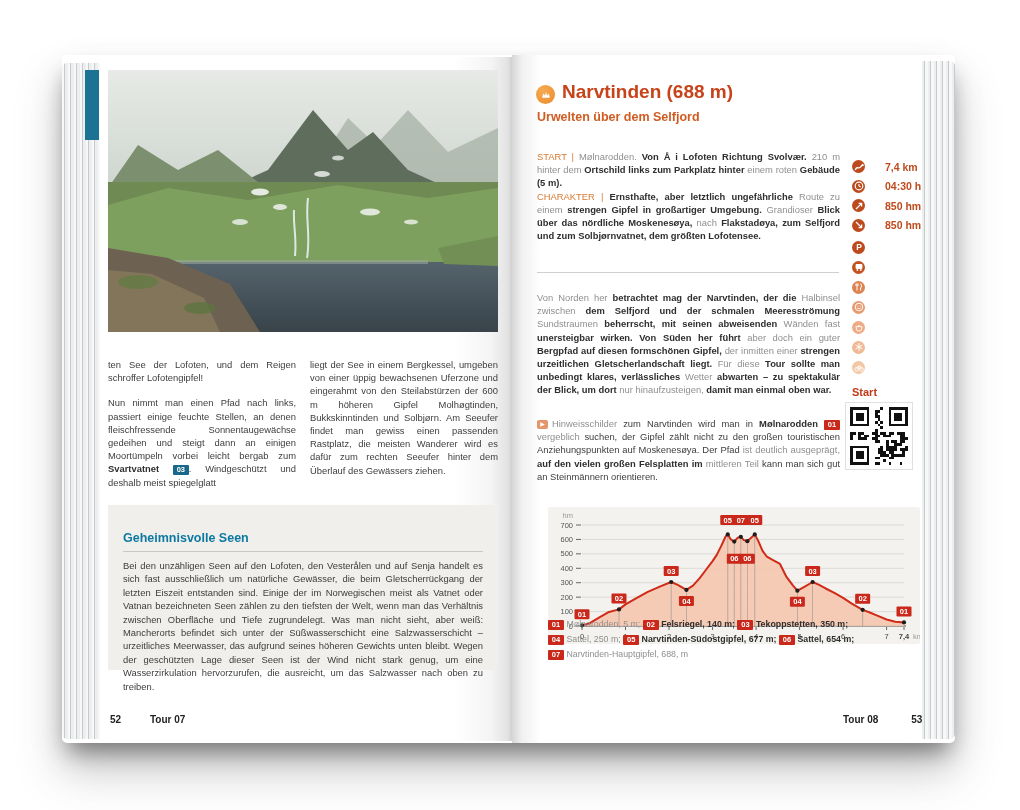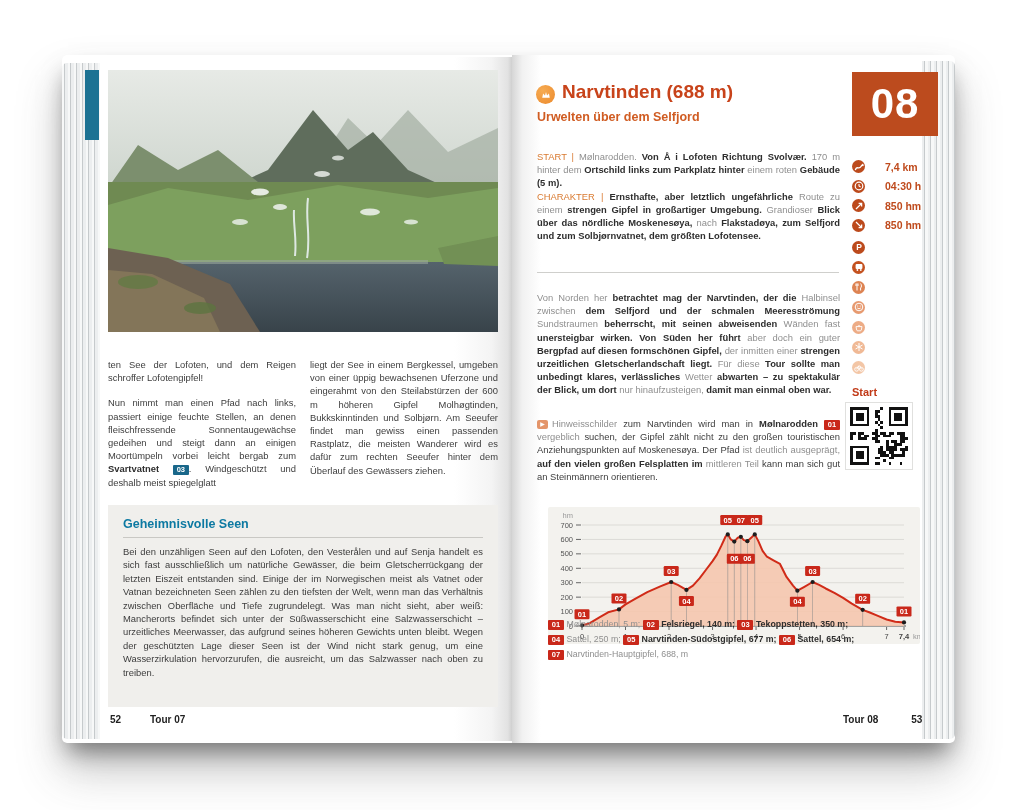--- a/index.html
+++ b/index.html
@@ -16,21 +16,21 @@
   .page-right{position:absolute;left:450px;top:0;width:410px;height:688px;
         background:linear-gradient(90deg,#d6d6d6 0%,#f1f1f1 2.5%,#ffffff 7%,#ffffff 100%);}
   .abs{position:absolute;}
   
   .tab{left:23px;top:15px;width:14px;height:70px;background:#1c7293;}
   .photo{left:46px;top:15px;width:390px;height:262px;overflow:hidden;}
   .caption{left:46px;top:281px;width:390px;font-size:8.6px;color:#8a8a8a;}
   .cols{left:46px;top:303px;width:390px;height:144px;display:flex;gap:14px;}
   .col{width:188px;}
   .bodytext{font-size:9.4px;line-height:13.2px;color:#3d3d3d;text-align:justify;margin:0 0 12px 0;}
-  .infobox{left:46px;top:450px;width:390px;height:202px;background:#f0efec;box-sizing:border-box;padding:12px 15px;}
+  .infobox{left:46px;top:450px;width:390px;height:165px;background:#f0efec;box-sizing:border-box;padding:26px 15px;}
   .infobox h3{margin:0 0 5px 0;font-size:12.5px;color:#0c79a2;border-bottom:1px solid #c9c8c4;padding-bottom:6px;}
   .infobox p{margin:7px 0 0 0;font-size:9.4px;line-height:13.4px;color:#3c3c3c;text-align:justify;}
   .footer-l{left:48px;top:659px;font-size:10px;font-weight:700;color:#222;}
   .footer-l .pgnum{margin-right:26px;}
   .footer-r{left:781px;top:659px;font-size:10px;font-weight:700;color:#222;}
   .footer-r .pgnum{margin-left:30px;}
   
   .hdr-icon{left:474px;top:30px;width:19px;height:19px;border-radius:50%;
         background:radial-gradient(circle at 35% 30%,#f6ab52,#ec8a2c);display:flex;align-items:center;justify-content:center;}
   .title{left:500px;top:26px;width:330px;font-size:19px;font-weight:700;color:#c8431a;}
@@ -133,24 +133,23 @@
       <span>Tour 07</span>
     </div>
 
     <div class="abs hdr-icon">
       <svg width="12" height="12" viewBox="0 0 14 14">
           <path d="M2.6 10.2 L3.6 5.2 L5.8 7.6 L7 3.6 L8.2 7.6 L10.4 5.2 L11.4 10.2 Z" fill="#ffffff"></path>
         </svg>
     </div>
     <div class="abs title">Narvtinden (688 m)</div>
     <div class="abs subtitle">Urwelten über dem Selfjord</div>
-    <div class="abs tour-badge">08</div>
 
     <div class="abs startblock">
-      <span><span class="seg-accent">START | </span><span class="seg-gray">Mølnarodden. </span><span class="seg-b">Von Å i Lofoten Richtung Svolvær. </span><span class="seg-gray">170 m </span><span class="seg-gray">hinter dem </span><span class="seg-b">Ortschild links zum Parkplatz hinter </span><span class="seg-gray">einem roten </span><span class="seg-b">Gebäude (5 m).</span></span><br>
+      <span><span class="seg-accent">START | </span><span class="seg-gray">Mølnarodden. </span><span class="seg-b">Von Å i Lofoten Richtung Svolvær. </span><span class="seg-gray">210 m </span><span class="seg-gray">hinter dem </span><span class="seg-b">Ortschild links zum Parkplatz hinter </span><span class="seg-gray">einem roten </span><span class="seg-b">Gebäude (5 m).</span></span><br>
       <span><span class="seg-accent">CHARAKTER | </span><span class="seg-b">Ernsthafte, aber letztlich ungefährliche </span><span class="seg-gray">Route zu einem </span><span class="seg-b">strengen Gipfel in großartiger Umgebung. </span><span class="seg-gray">Grandioser </span><span class="seg-b">Blick über das nördliche Moskenesøya, </span><span class="seg-gray">nach </span><span class="seg-b">Flakstadøya, zum Selfjord und zum Solbjørnvatnet, dem größten Lofotensee.</span></span>
     </div>
 
     <div class="abs divider"></div>
 
     <p class="para para1"><span class="seg-gray">Von Norden her </span><span class="seg-b">betrachtet mag der Narvtinden, der die </span><span class="seg-gray">Halbinsel zwischen </span><span class="seg-b">dem Selfjord und der schmalen Meeresströmung </span><span class="seg-gray">Sundstraumen </span><span class="seg-b">beherrscht, mit seinen abweisenden </span><span class="seg-gray">Wänden fast </span><span class="seg-b">unersteigbar wirken. Von Süden her führt </span><span class="seg-gray">aber doch ein guter </span><span class="seg-b">Bergpfad auf diesen formschönen Gipfel, </span><span class="seg-gray">der inmitten einer </span><span class="seg-b">strengen urzeitlichen Gletscherlandschaft liegt. </span><span class="seg-gray">Für diese </span><span class="seg-b">Tour sollte man unbedingt klares, verlässliches </span><span class="seg-gray">Wetter </span><span class="seg-b">abwarten – zu spektakulär der Blick, um dort </span><span class="seg-gray">nur hinaufzusteigen, </span><span class="seg-b">damit man einmal oben war.</span></p>
     <p class="para para2"><span class="play-icon">▶</span><span><span class="seg-gray">Hinweisschilder </span><span>zum Narvtinden wird man in </span><span class="seg-b">Mølnarodden </span><span class="wbadge red">01</span><span class="seg-gray"> vergeblich </span><span>suchen, der Gipfel zählt nicht zu den großen touristischen Anziehungspunkten auf Moskenesøya. Der Pfad </span><span class="seg-gray">ist deutlich ausgeprägt, </span><span class="seg-b">auf den vielen großen Felsplatten im </span><span class="seg-gray">mittleren Teil </span><span>kann man sich gut an Steinmännern orientieren.</span></span></p>
 
     <div class="abs stats" id="stats">
         <div class="stat-row">

